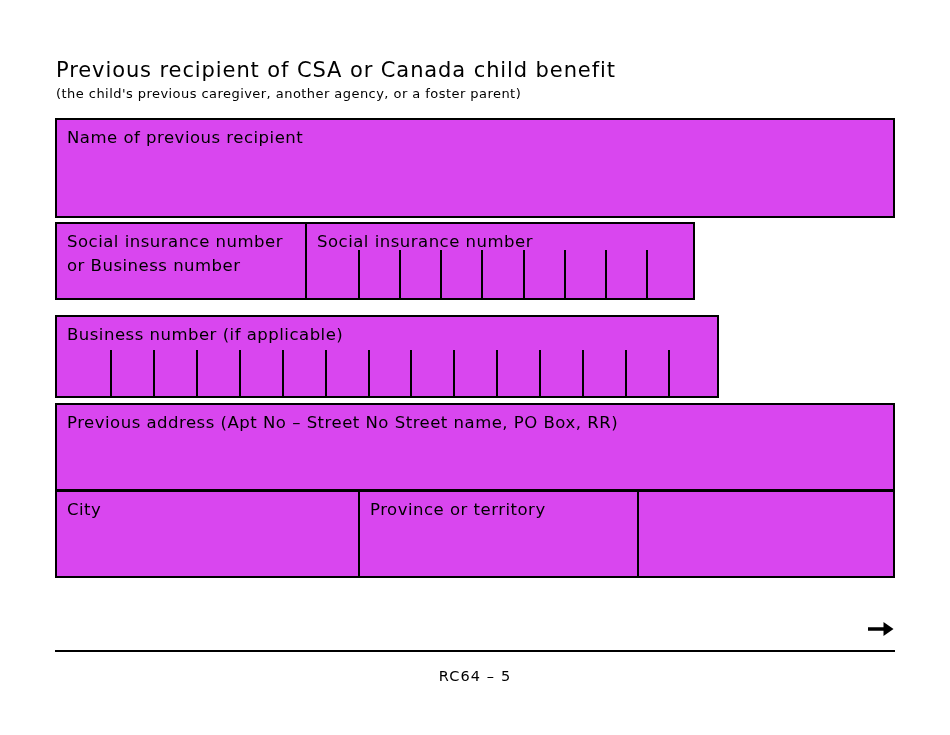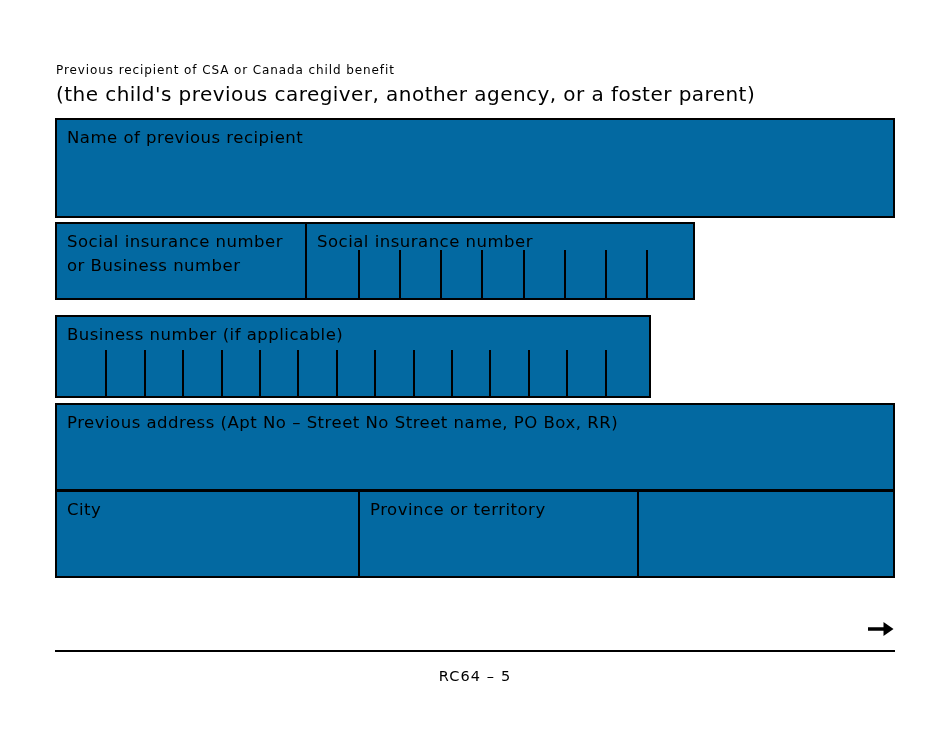--- a/index.html
+++ b/index.html
@@ -24,38 +24,38 @@
   }
 
   
   .heading {
     position: absolute;
     left: 56px;
     top: 58px;
     width: 840px;
   }
   .heading-line1 {
-    font-size: 12px;
+    font-size: 21px;
     letter-spacing: 0.9px;
     line-height: 24px;
     white-space: nowrap;
   }
   .heading-line2 {
-    font-size: 20px;
+    font-size: 13px;
     letter-spacing: 0.45px;
     line-height: 24px;
     white-space: nowrap;
   }
 
   
   .box {
     position: absolute;
     border: 2px solid #000000;
     box-sizing: border-box;
-    background: #0369a1;
+    background: #d946ef;
   }
   .box-label {
     position: absolute;
     left: 10px;
     top: 6px;
     font-size: 16.5px;
     letter-spacing: 0.5px;
     line-height: 24px;
     white-space: nowrap;
   }
@@ -92,21 +92,21 @@
     left: 250px;
     top: 0;
     right: 0;
     bottom: 0;
   }
 
   
   #box-bn {
     left: 55px;
     top: 315px;
-    width: 596px;
+    width: 664px;
     height: 83px;
   }
 
   
   #box-mail {
     left: 55px;
     top: 403px;
     width: 840px;
     height: 88px;
   }

